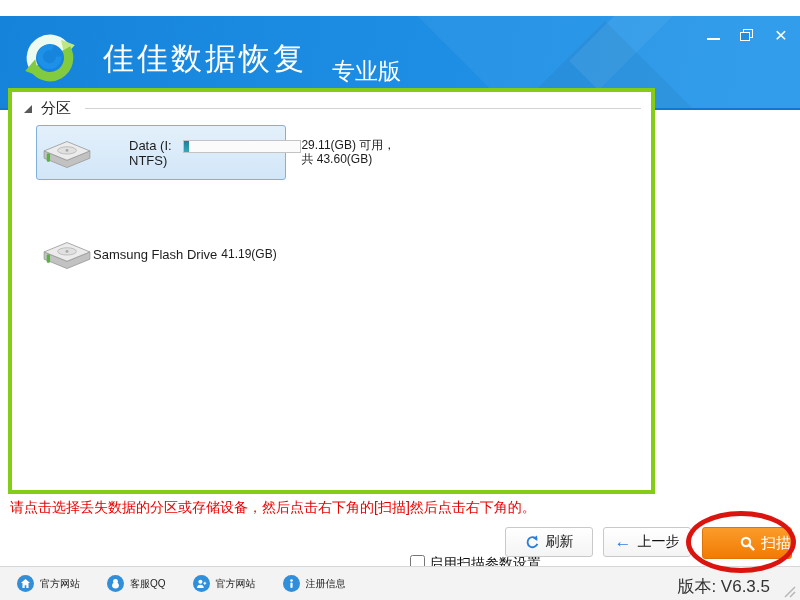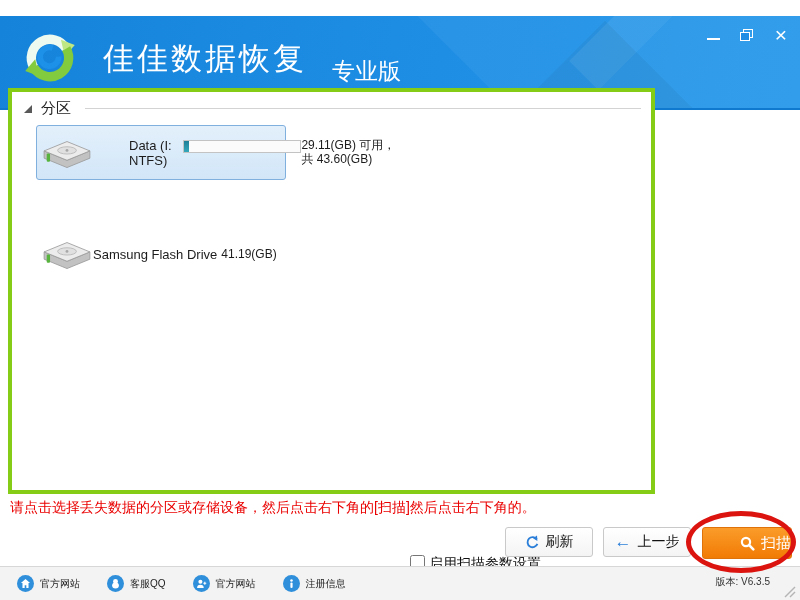--- a/index.html
+++ b/index.html
@@ -62,21 +62,21 @@
   .annotation { position:absolute; left:686px; top:511px; width:110px; height:62px;
     border:5px solid #dc1410; border-radius:50%; pointer-events:none; z-index:6; }
 
   
   .statusbar { position:absolute; left:0; top:566px; width:800px; height:34px;
     background:#f3f3f3; border-top:1px solid #d7d7d7; display:flex; align-items:center;
     padding-left:17px; gap:27px; }
   .sb-item { display:flex; align-items:center; gap:6px; cursor:pointer; }
   .sb-ico { width:17px; height:17px; border-radius:50%; background:#2f8fdb; display:flex; align-items:center; justify-content:center; }
   .sb-label { font-size:10px; color:#222; }
-  .version { position:absolute; right:30px; top:575px; font-size:10px; color:#333; }
+  .version { position:absolute; right:30px; top:575px; font-size:17px; color:#333; }
   .grip { position:absolute; right:3px; top:585px; cursor:nwse-resize; }
 </style>
 </head>
 <body>
 
 <div class="window">
 
   <div class="titlebar">
     <div class="deco deco1"></div>
     <div class="deco deco2"></div>

